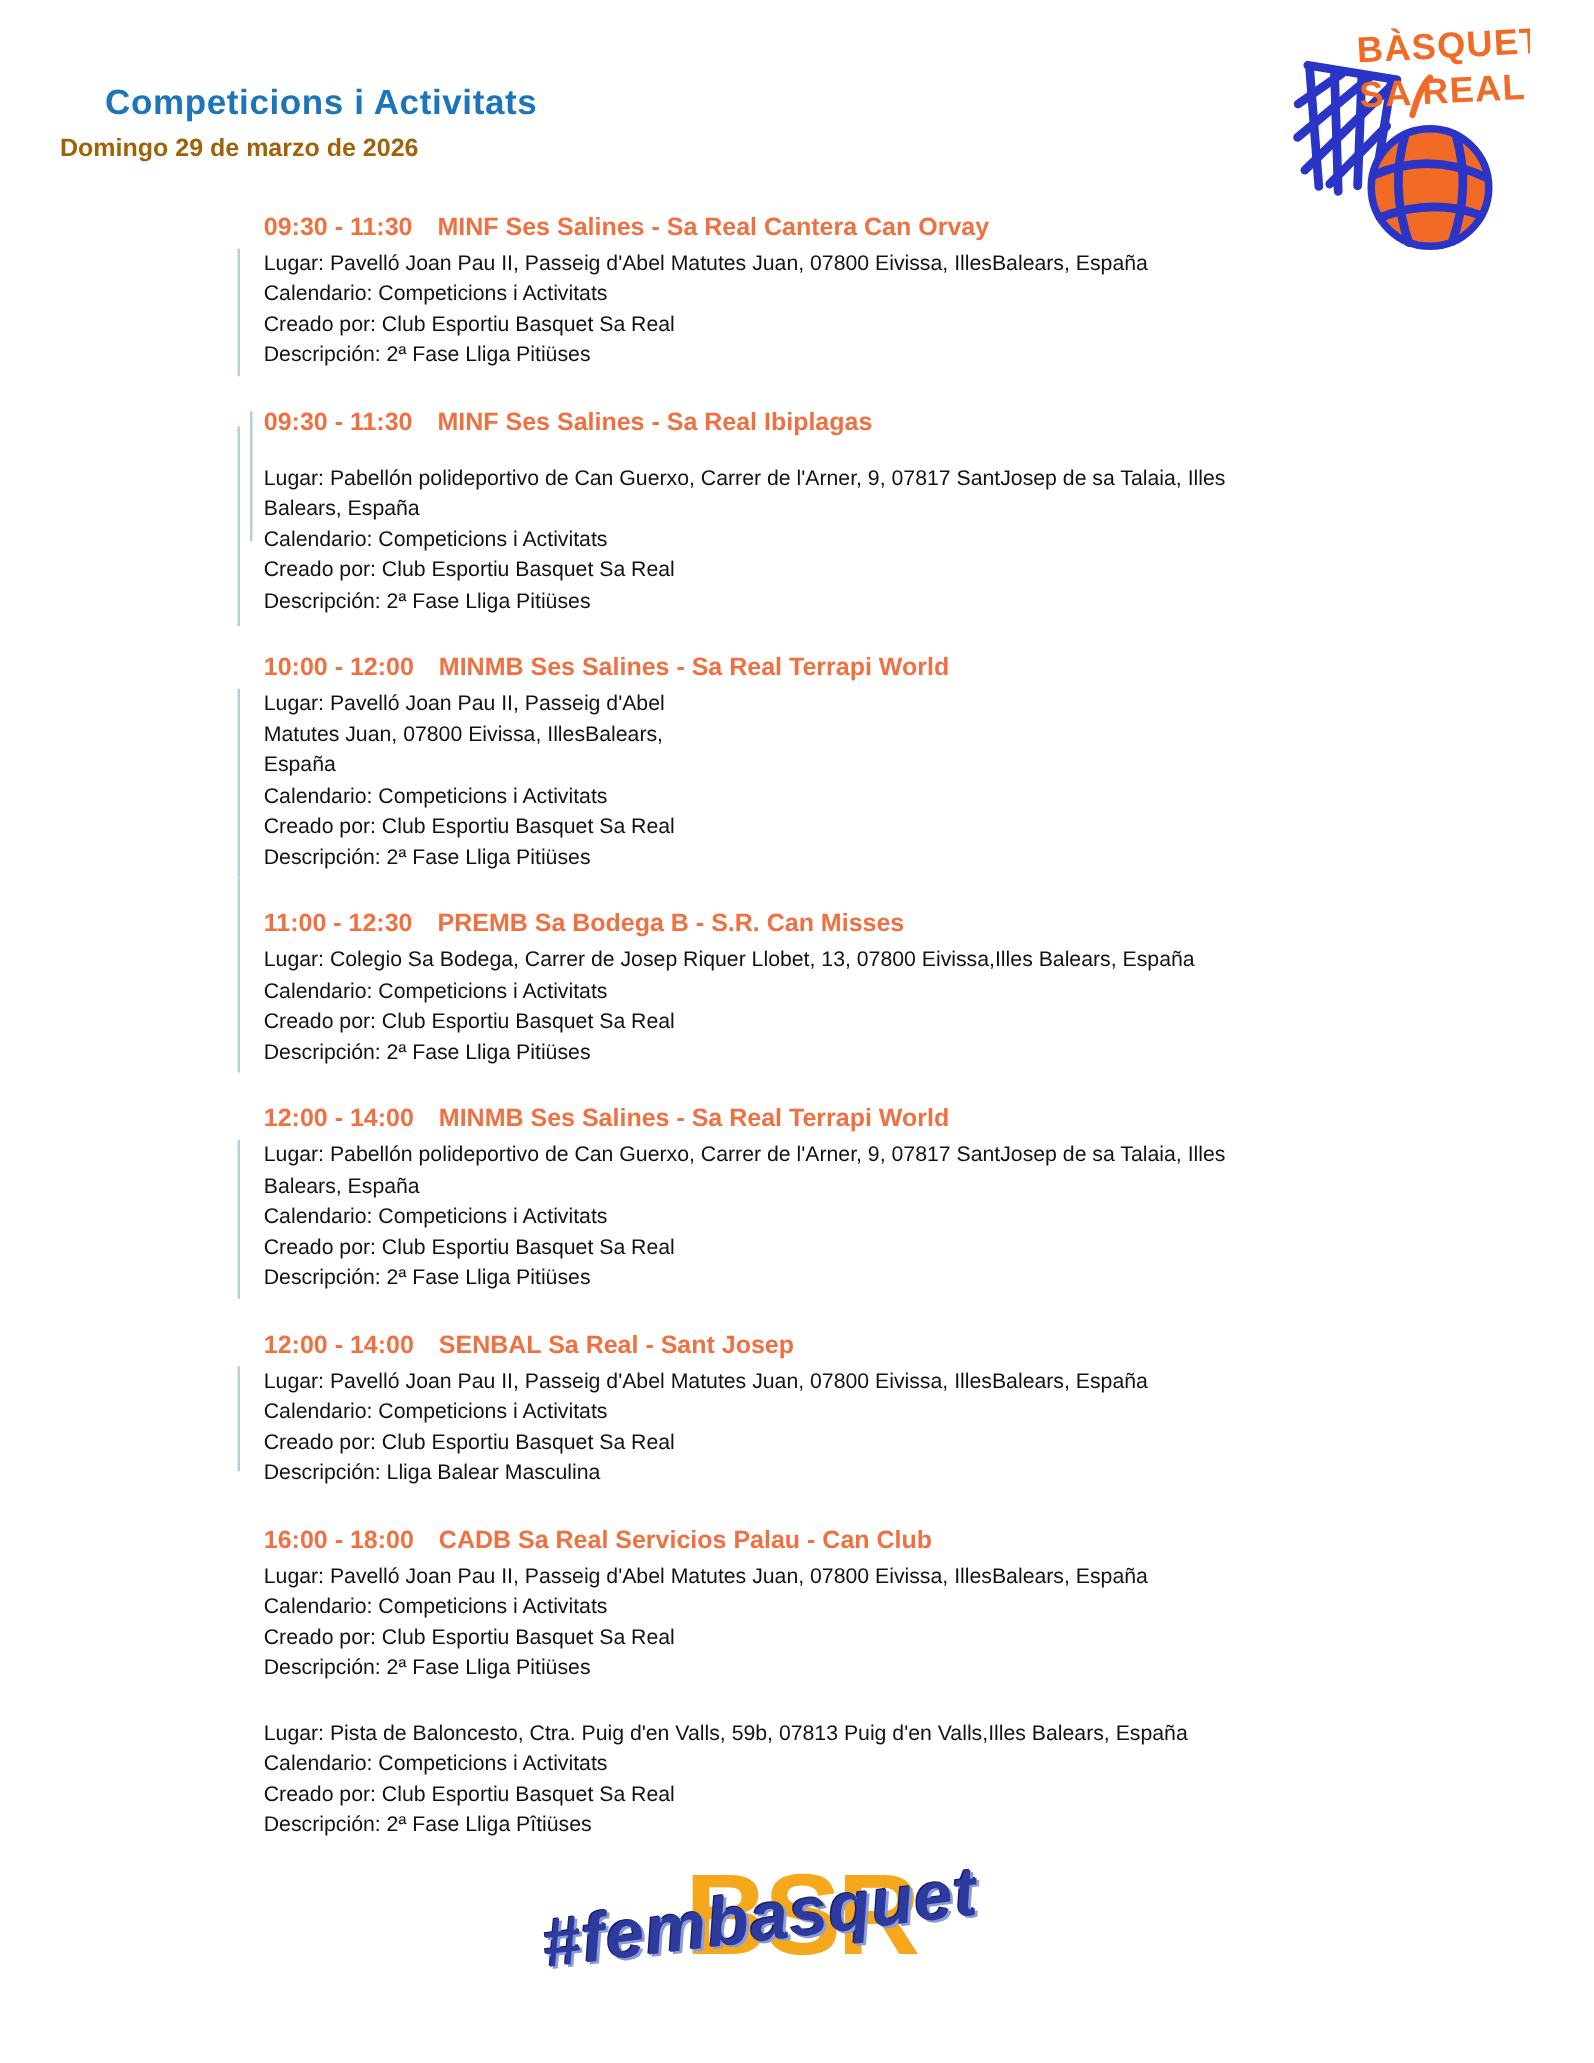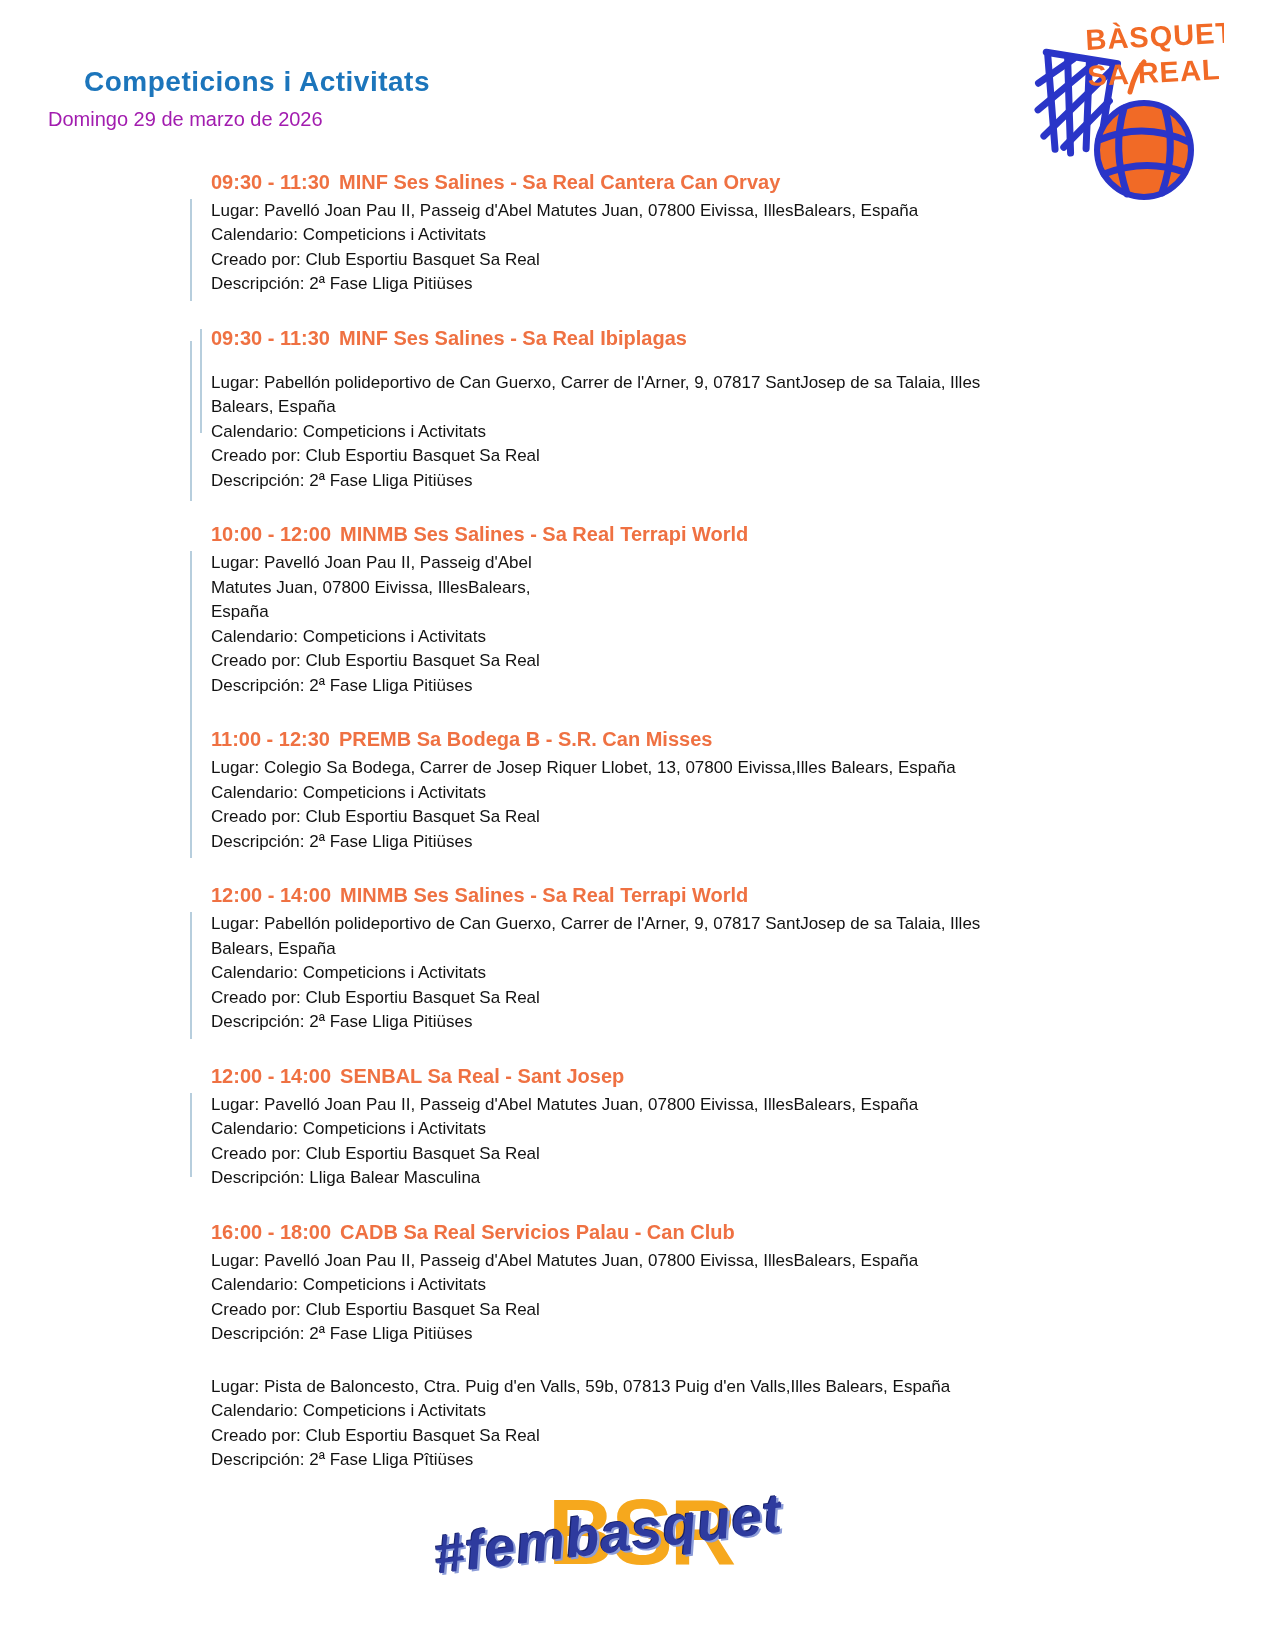--- a/index.html
+++ b/index.html
@@ -11,30 +11,30 @@
     overflow:hidden;
   }
   .doc-title{
     position:absolute;left:48px;top:47px;
     font-size:28px;font-weight:bold;color:#1c75bb;
     letter-spacing:0.5px;
     margin-left:36px;
   }
   .doc-date{
     position:absolute;left:48px;top:108px;
-    font-size:20px;font-weight:normal;color:#a21caf;
+    font-size:20px;font-weight:bold;color:#a16207;
   }
   .club-logo{position:absolute;left:1024px;top:18px;width:200px;height:190px;}
   .events{position:absolute;left:211px;top:152px;width:985px;}
   .event{position:relative;margin-bottom:28px;}
   .event-header{
     font-size:20px;font-weight:bold;color:#ef7142;
     line-height:26px;margin-bottom:4px;white-space:nowrap;
   }
-  .event-time{margin-right:9px;}
+  .event-time{margin-right:20px;}
   .event-details{font-size:17px;color:#121212;line-height:24.5px;}
   .detail-line{white-space:pre-wrap;}
   .event.gap .event-details{margin-top:20px;}
   .vline,.vline2{
     position:absolute;width:2px;background:#b7cedd;
   }
   .event.v-single .vline{left:-21px;top:30px;bottom:-4px;}
   .event.v-double .vline{left:-21px;top:16px;bottom:-8px;}
   .event.v-double .vline2{left:-11px;top:4px;height:104px;}
   .event.v-tall .vline{left:-21px;top:-24px;bottom:-4px;}

